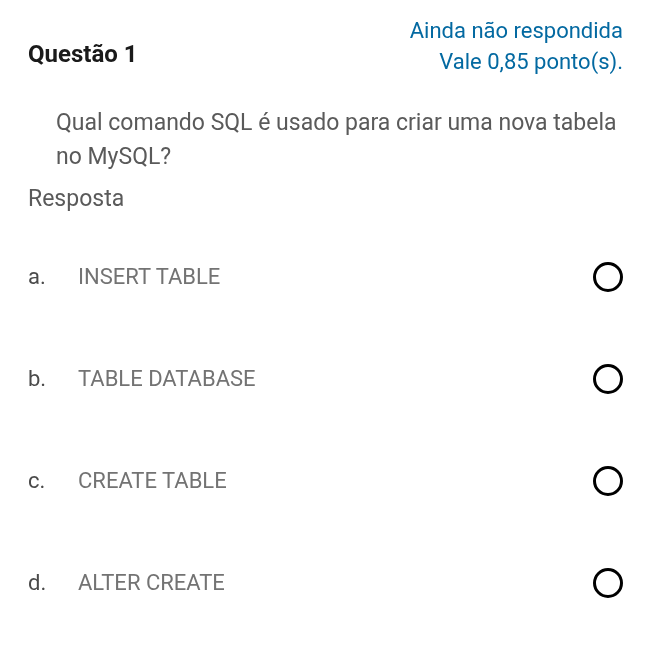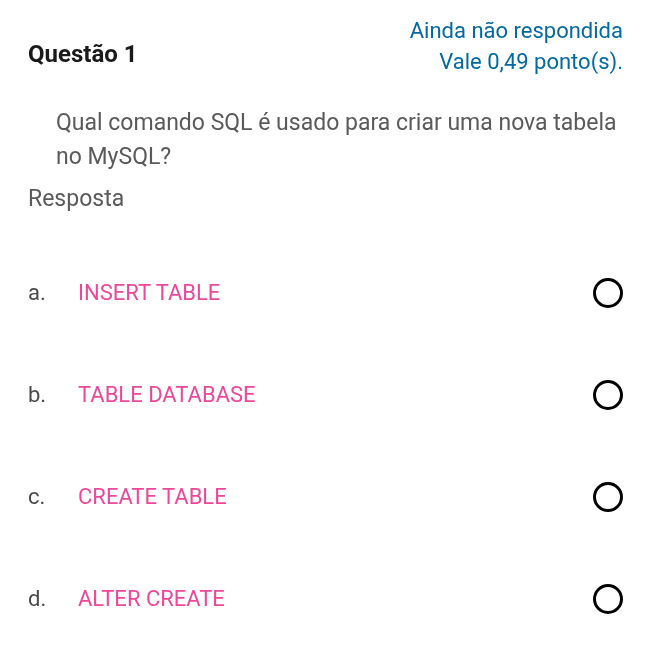--- a/index.html
+++ b/index.html
@@ -35,21 +35,21 @@
     .question-text {
       font-size: 23px;
       color: #5a5a5a;
       line-height: 1.5;
       margin-bottom: 10px;
       margin-left: 28px;
     }
     .answer-label {
       font-size: 23px;
       color: #5a5a5a;
-      margin-bottom: 66px;
+      margin-bottom: 50px;
     }
     .option-row {
       display: flex;
       align-items: center;
       justify-content: space-between;
       margin-bottom: 72px;
       cursor: pointer;
     }
     .option-row:last-child {
       margin-bottom: 0;
@@ -58,38 +58,38 @@
       display: flex;
       align-items: center;
     }
     .option-letter {
       font-size: 22px;
       color: #4a4a4a;
       width: 50px;
     }
     .option-text {
       font-size: 22px;
-      color: #ec4899;
+      color: #737373;
     }
     .radio-circle {
       width: 30px;
       height: 30px;
       border: 3px solid #000000;
       border-radius: 50%;
       flex-shrink: 0;
     }
   </style>
 </head>
 <body>
 
 <div class="header">
   <div class="question-title">Questão 1</div>
   <div class="status-block">
     <div>Ainda não respondida</div>
-    <div>Vale 0,49 ponto(s).</div>
+    <div>Vale 0,85 ponto(s).</div>
   </div>
 </div>
 
 <div class="question-text">Qual comando SQL é usado para criar uma nova tabela no MySQL?</div>
 <div class="answer-label">Resposta</div>
 
 <div class="option-row">
   <div class="option-left">
     <span class="option-letter">a.</span>
     <span class="option-text">INSERT TABLE</span>

